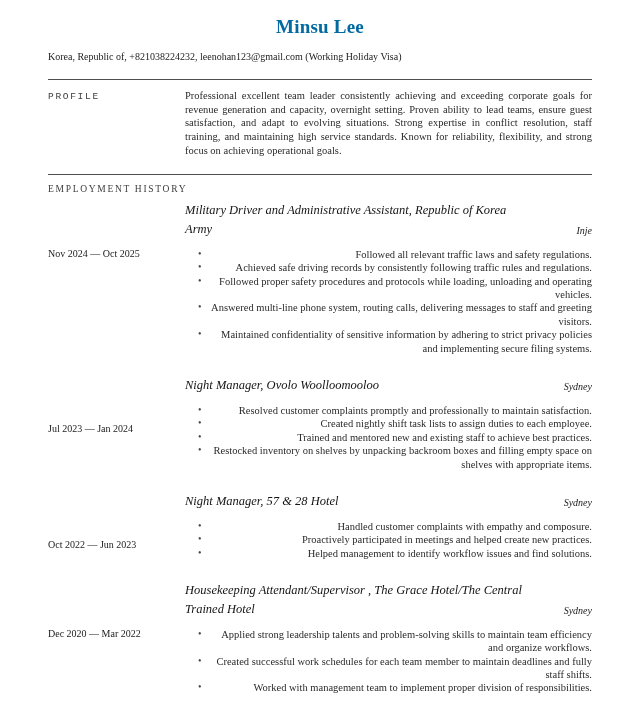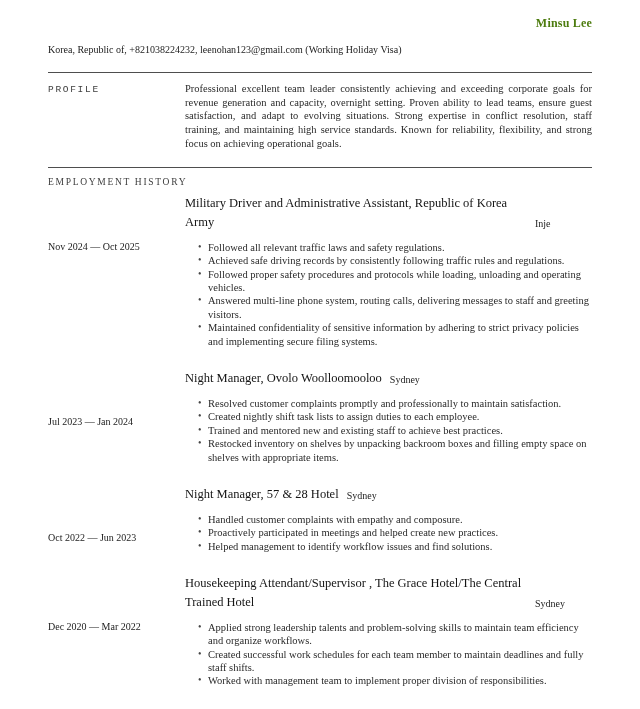--- a/index.html
+++ b/index.html
@@ -14,25 +14,25 @@
     color: #222;
     overflow: hidden;
   }
   .page {
     box-sizing: border-box;
     width: 640px;
     height: 709px;
     padding: 12px 48px 0 48px;
   }
   .person-name {
-    font-size: 12px;
+    font-size: 19px;
     font-weight: bold;
-    text-align: right;
+    text-align: center;
     margin: 4px 0 0 0;
-    color: #4d7c0f;
+    color: #0369a1;
     letter-spacing: 0.2px;
   }
   .contact-line {
     font-size: 10px;
     margin: 13px 0 0 0;
     color: #222;
   }
   .rule {
     border: 0;
     border-top: 1.6px solid #4e4e4e;
@@ -84,21 +84,23 @@
     color: #222;
     padding-top: 3px;
     margin-top: 44px;
   }
   .entry-main {
     flex: 1;
     min-width: 0;
   }
   .entry-head {
     display: flex;
+    justify-content: space-between;
     align-items: flex-end;
+    font-style: italic;
   }
   .entry-title {
     font-size: 12.5px;
     font-weight: normal;
     margin: 0;
     max-width: 342px;
     line-height: 1.5;
     color: #141414;
   }
   .entry-location {
@@ -108,20 +110,21 @@
     padding-bottom: 3px;
     padding-left: 8px;
   }
   .bullets {
     list-style: none;
     margin: 9px 0 0 0;
     padding: 0 0 0 13px;
     font-size: 10.5px;
     line-height: 1.28;
     color: #2a2a2a;
+    text-align: right;
   }
   .bullets li {
     position: relative;
     padding-left: 10px;
   }
   .bullets li::before {
     content: "\2022";
     position: absolute;
     left: 0;
     top: 0;

